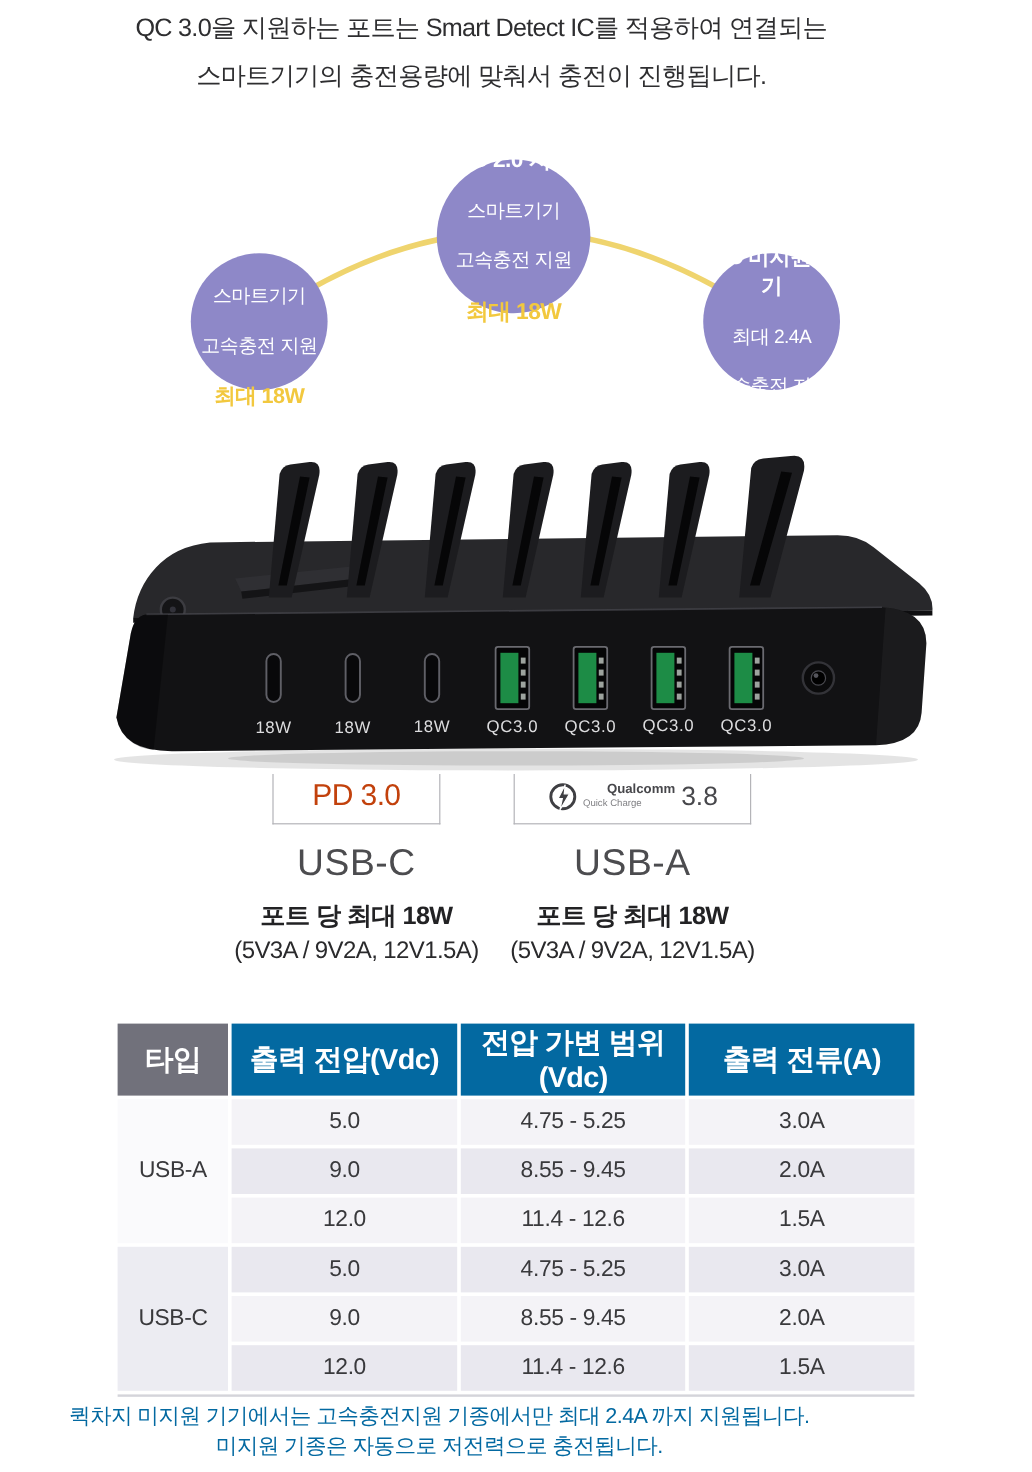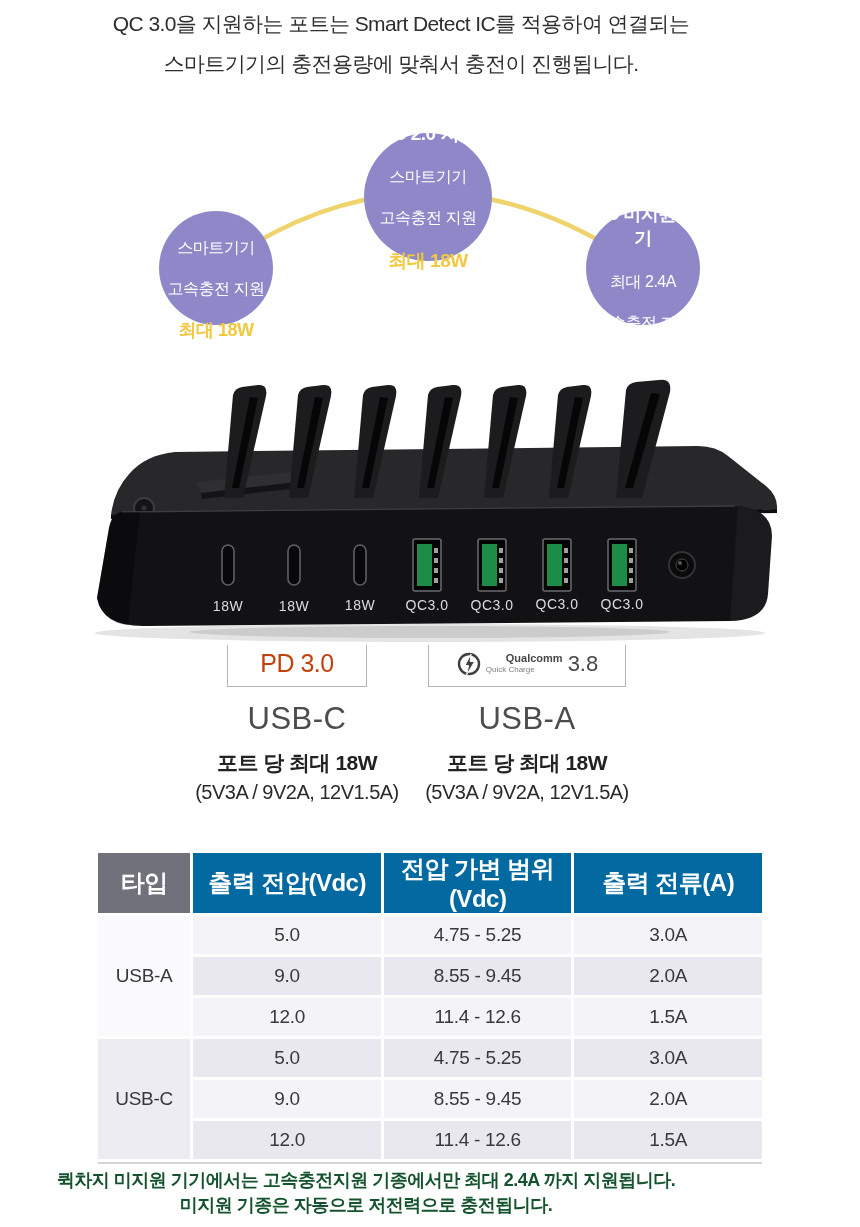--- a/index.html
+++ b/index.html
@@ -53,21 +53,21 @@
   table.spec th.th-type { background:#71717b; }
   table.spec th.th-val  { background:#0369a1; }
   table.spec td { height:38px; font-size:19px; color:#39393c; text-align:center; vertical-align:middle; letter-spacing:-0.3px; }
   tr.r-light td.val { background:#f4f3f7; }
   tr.r-dark  td.val { background:#e9e8ef; }
   td.type-a { background:#fafafc; }
   td.type-c { background:#ececf2; }
   .table-baseline { width:664px; height:2px; background:#d4d4da; margin:0 auto; }
 
   
-  .footnote { position:absolute; top:1168px; left:0; width:732px; text-align:center; color:#14532d; font-size:18px; font-weight:700; letter-spacing:-0.5px; line-height:25px; }
+  .footnote { position:absolute; top:1168px; left:0; width:732px; text-align:center; color:#0369a1; font-size:18px; font-weight:400; letter-spacing:-0.5px; line-height:25px; }
 </style>
 </head>
 <body>
 
 <div class="page">
 
   <div class="intro">
     <div class="l1">QC 3.0을 지원하는 포트는 Smart Detect IC를 적용하여 연결되는</div>
     <div class="l2">스마트기기의 충전용량에 맞춰서 충전이 진행됩니다.</div>
   </div>

